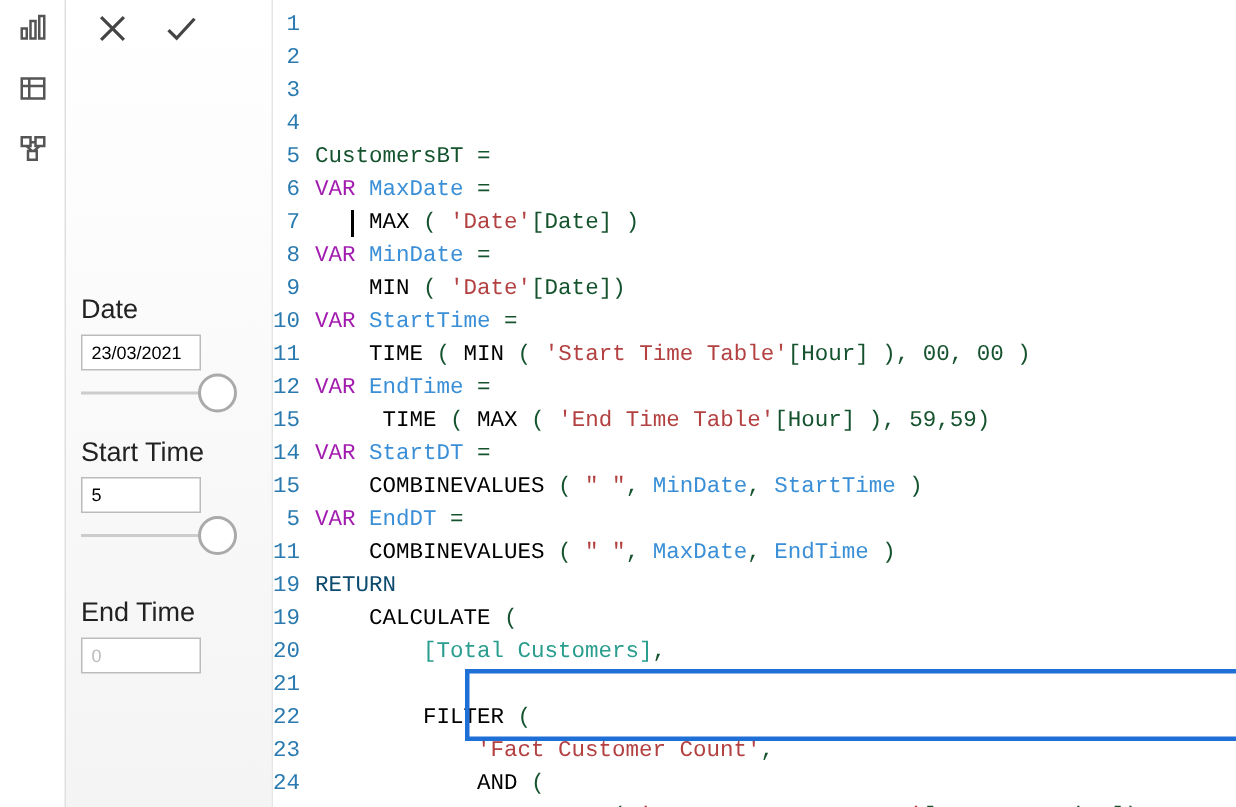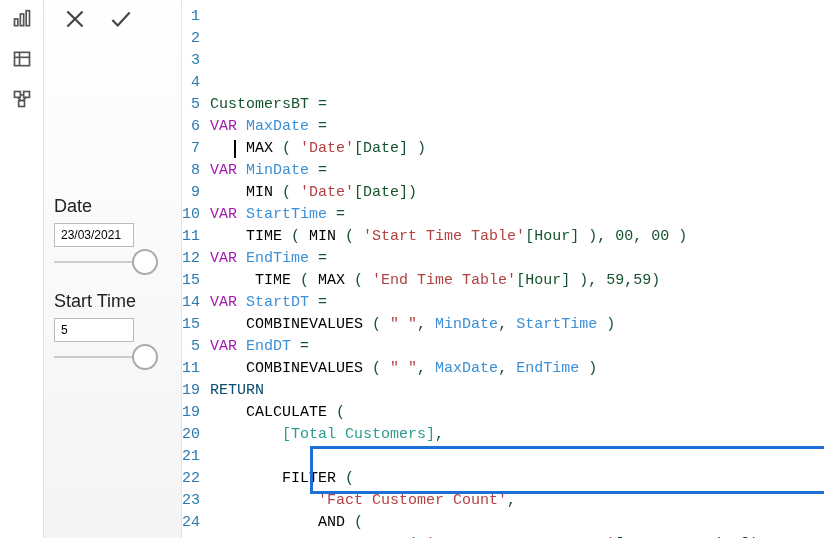--- a/index.html
+++ b/index.html
@@ -206,20 +206,24 @@
       <div class="slider-track">
         <div class="slider-knob"></div>
       </div>
     </div>
     <div class="filter-group">
       <div class="filter-label">Start Time</div>
       <input class="filter-input" value="5" style="">
       <div class="slider-track">
         <div class="slider-knob"></div>
       </div>
+    </div>
+    <div class="filter-group" style="margin-top:40px">
+      <div class="filter-label">End Time</div>
+      <input class="filter-input" style="color: rgb(187, 187, 187);" value="0">
     </div>
   </div>
 
   <div class="editor">
     <div class="gutter" id="gutter">
         <div>1</div>
         <div>2</div>
         <div>3</div>
         <div>4</div>
         <div>5</div>

